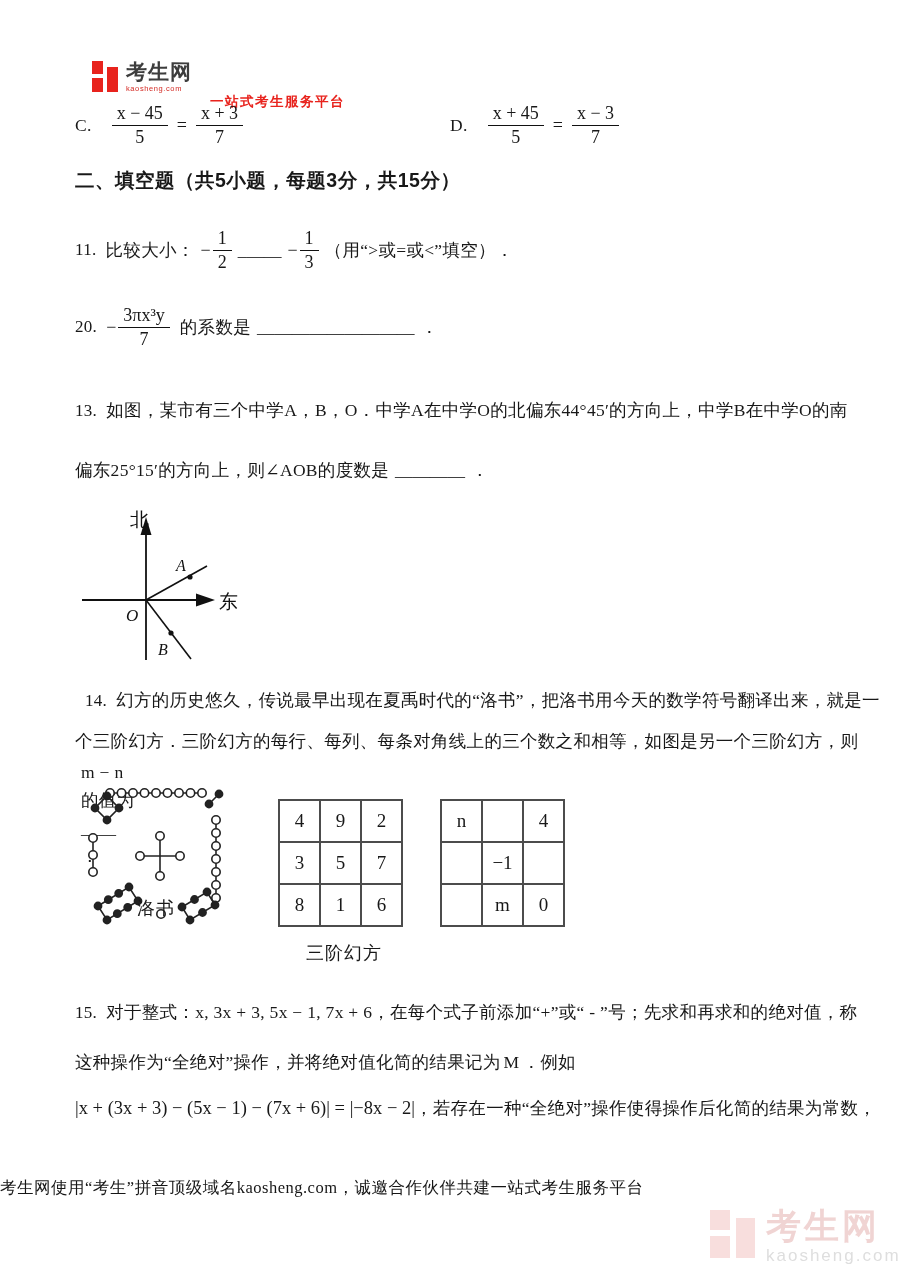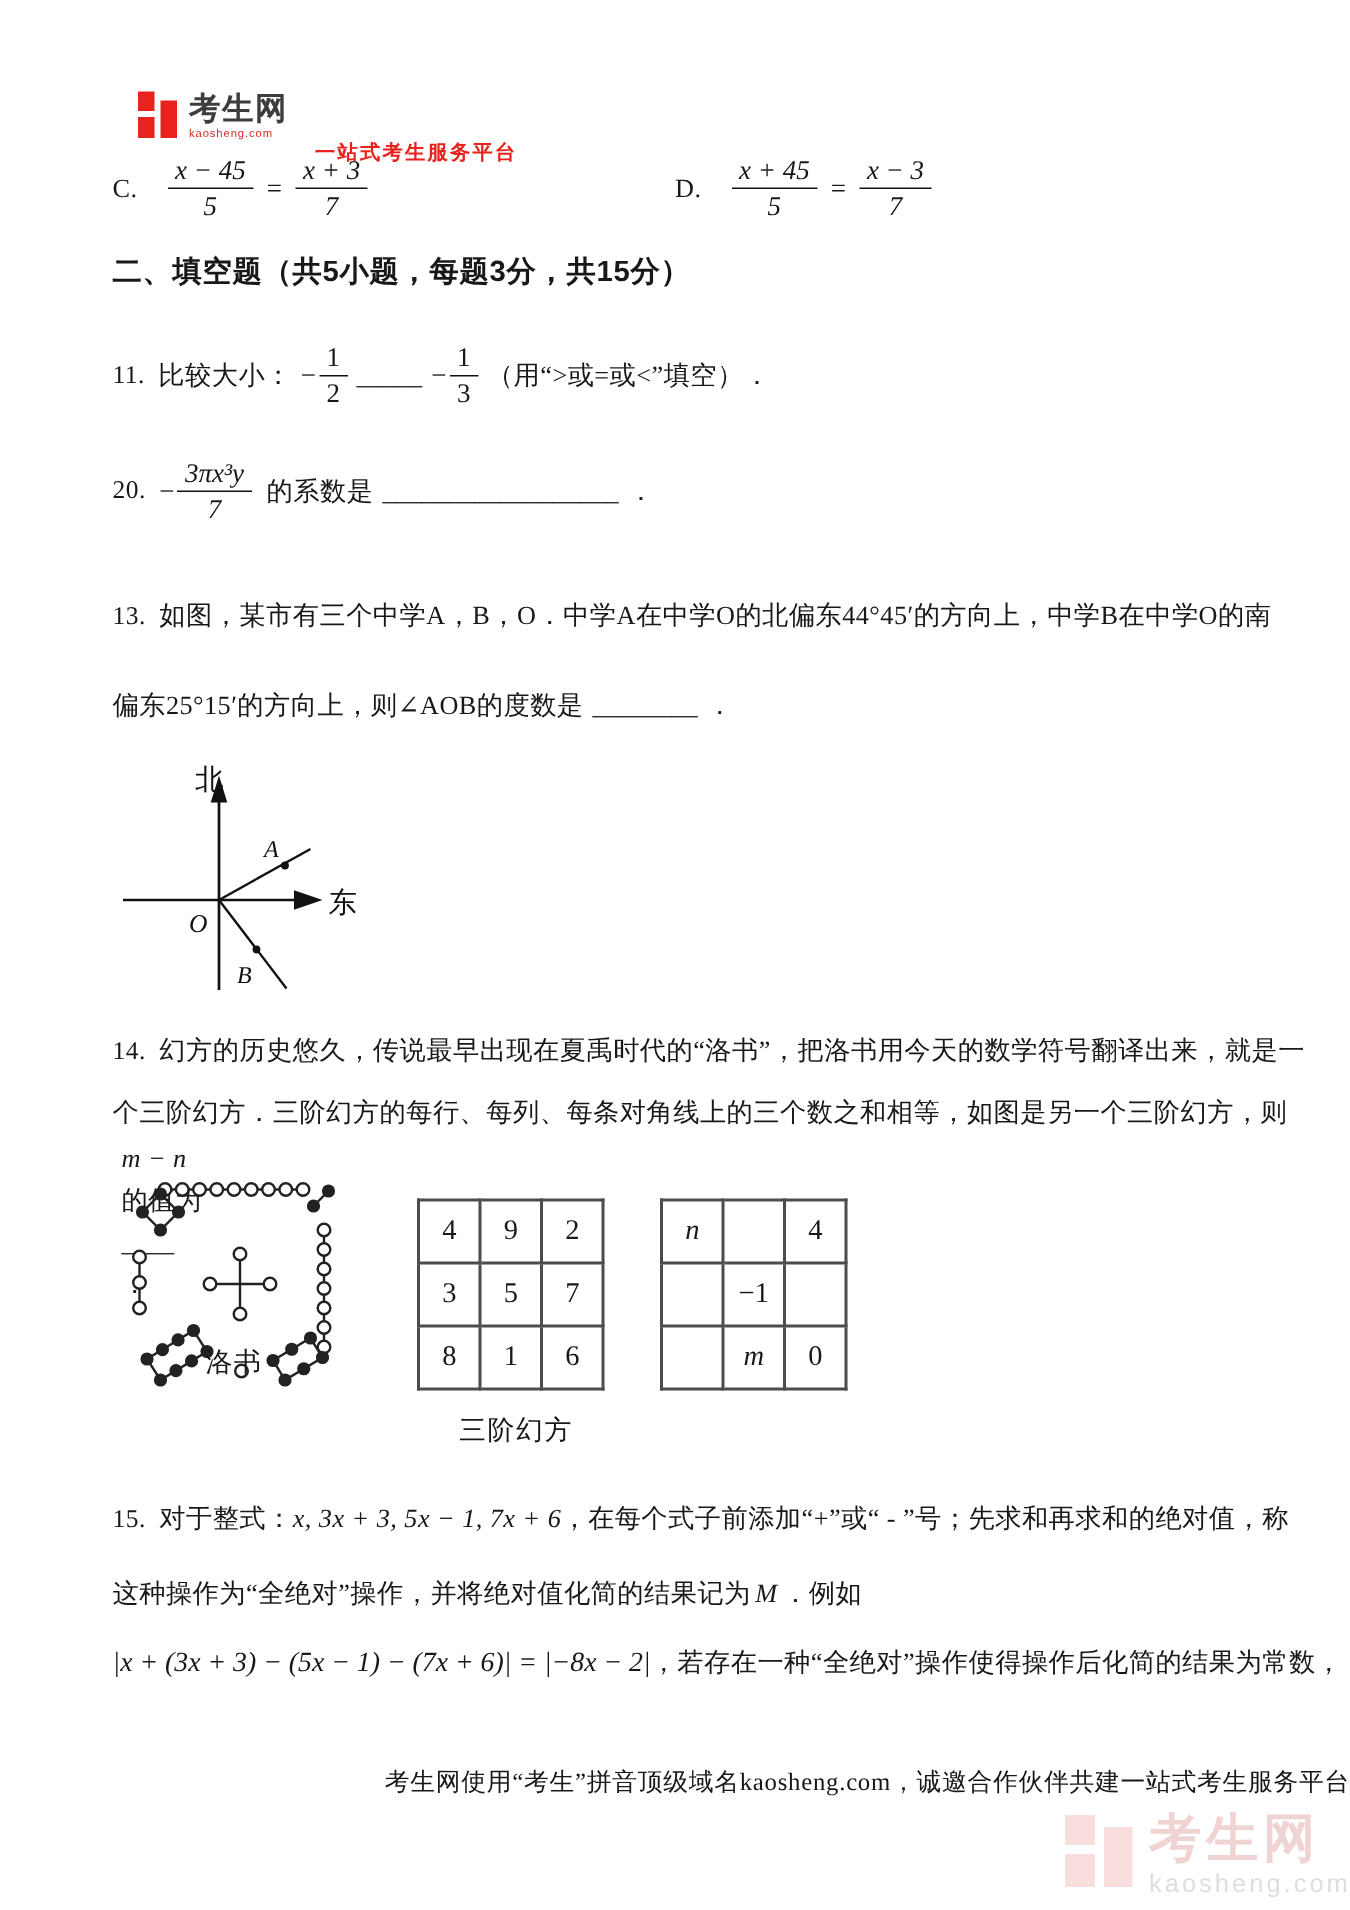--- a/index.html
+++ b/index.html
@@ -1,20 +1,20 @@
 <!DOCTYPE html>
 <html><head>
 <meta charset="utf-8">
 <style>
   html,body{margin:0;padding:0;background:#fff;}
   .page{position:relative;width:900px;height:1273px;background:#ffffff;overflow:hidden;
         font-family:"Liberation Serif","DejaVu Serif",serif;color:#181818;padding-left:43px;}
   .abs{position:absolute;}
   .sans{font-family:"Liberation Sans","DejaVu Sans",sans-serif;}
-  .mi{font-style:italic;}
+  .mi{}
   .row{display:flex;align-items:center;}
   .row-base{display:flex;align-items:baseline;}
   .txt{font-size:17.5px;letter-spacing:0.3px;line-height:1.6;}
   .qnum{margin-right:9px;font-size:17px;}
   
   .frac{display:inline-block;text-align:center;vertical-align:middle;line-height:1.15;font-size:18px;}
   .frac .fnum{display:block;padding:0 5px 1px 5px;border-bottom:1.6px solid #111;}
   .frac .fden{display:block;padding-top:1px;}
   .eqsign{margin:0 9px;font-size:18px;}
   .negsign{font-size:18px;margin-right:2px;}
@@ -28,21 +28,21 @@
   
   .sec-head{font-size:19.5px;font-weight:700;letter-spacing:0.5px;}
   
   table.magic{border-collapse:collapse;}
   table.magic td{width:37px;height:38px;border:2px solid #4c4c4c;text-align:center;
                  font-size:19px;font-family:"Liberation Serif","DejaVu Serif",serif;}
   .fig-label{font-size:18px;letter-spacing:1px;}
   
   .bigmath{font-size:18.5px;}
   
-  .footer-text{width:900px;text-align:right;font-size:16.5px;color:#161616;letter-spacing:0.5px;}
+  .footer-text{width:900px;text-align:left;font-size:16.5px;color:#161616;letter-spacing:0.5px;}
   
   .wm-mark{position:absolute;width:52px;height:56px;}
   .wm-mark .blk{position:absolute;background:#f8dedd;}
   .wm-title{font-size:35px;font-weight:700;color:#f0d4d3;letter-spacing:3px;line-height:1;}
   .wm-domain{font-size:17px;color:#dedede;letter-spacing:2px;line-height:1;margin-top:4px;
              font-family:"Liberation Sans","DejaVu Sans",sans-serif;}
   svg text{font-family:"Liberation Serif","DejaVu Serif",serif;}
 </style>
 </head>
 <body>
@@ -142,21 +142,21 @@
     <line x1="68" y1="97" x2="113" y2="156" stroke="#111" stroke-width="1.6"></line>
     <circle cx="93" cy="130" r="2.6" fill="#111"></circle>
 
     <text x="52" y="23" font-size="19" fill="#111">北</text>
     <text x="141" y="105" font-size="19" fill="#111">东</text>
     <text x="48" y="118" font-size="17" font-style="italic" fill="#111">O</text>
     <text x="98" y="68" font-size="16" font-style="italic" fill="#111">A</text>
     <text x="80" y="152" font-size="16" font-style="italic" fill="#111">B</text>
   </svg>
 
-  <div class="abs row-base" style="left:75px;top:686px;">
+  <div class="abs row-base" style="left:85px;top:686px;">
     <span class="txt qnum">14.</span>
     <span class="txt">幻方的历史悠久，传说最早出现在夏禹时代的“洛书”，把洛书用今天的数学符号翻译出来，就是一</span>
   </div>
   <div class="abs" style="left:75px;top:727px;">
     <span class="txt">个三阶幻方．三阶幻方的每行、每列、每条对角线上的三个数之和相等，如图是另一个三阶幻方，则</span>
   </div>
   <div class="abs row-base" style="left:75px;top:758px;flex-direction:column;">
     <span class="txt mi">m − n</span>
     <span class="txt" style="margin-left:4px;">的值为</span>
     <span class="txt blankline">____</span>

